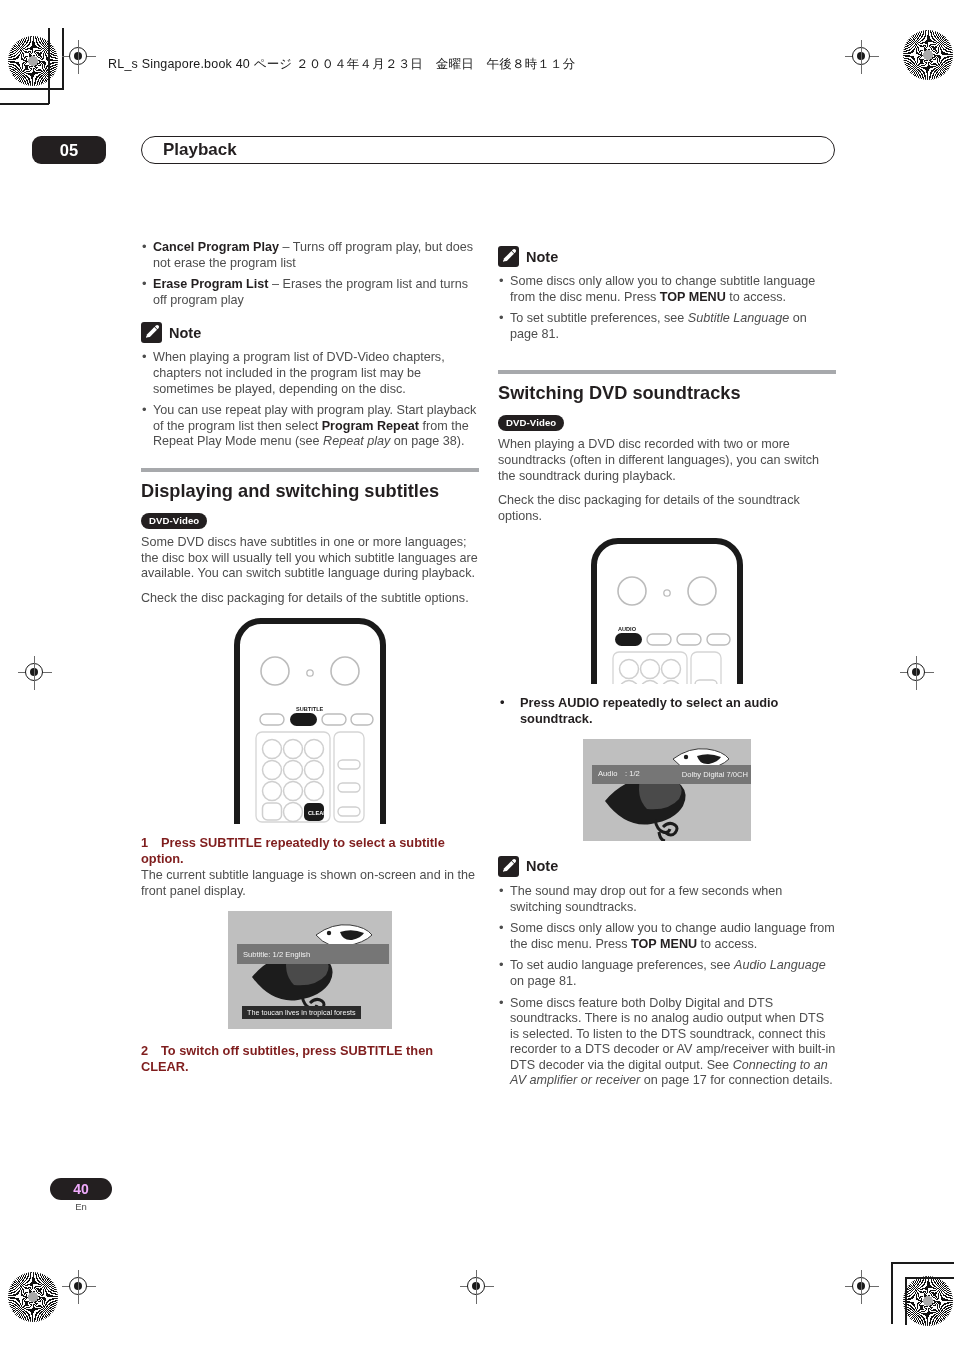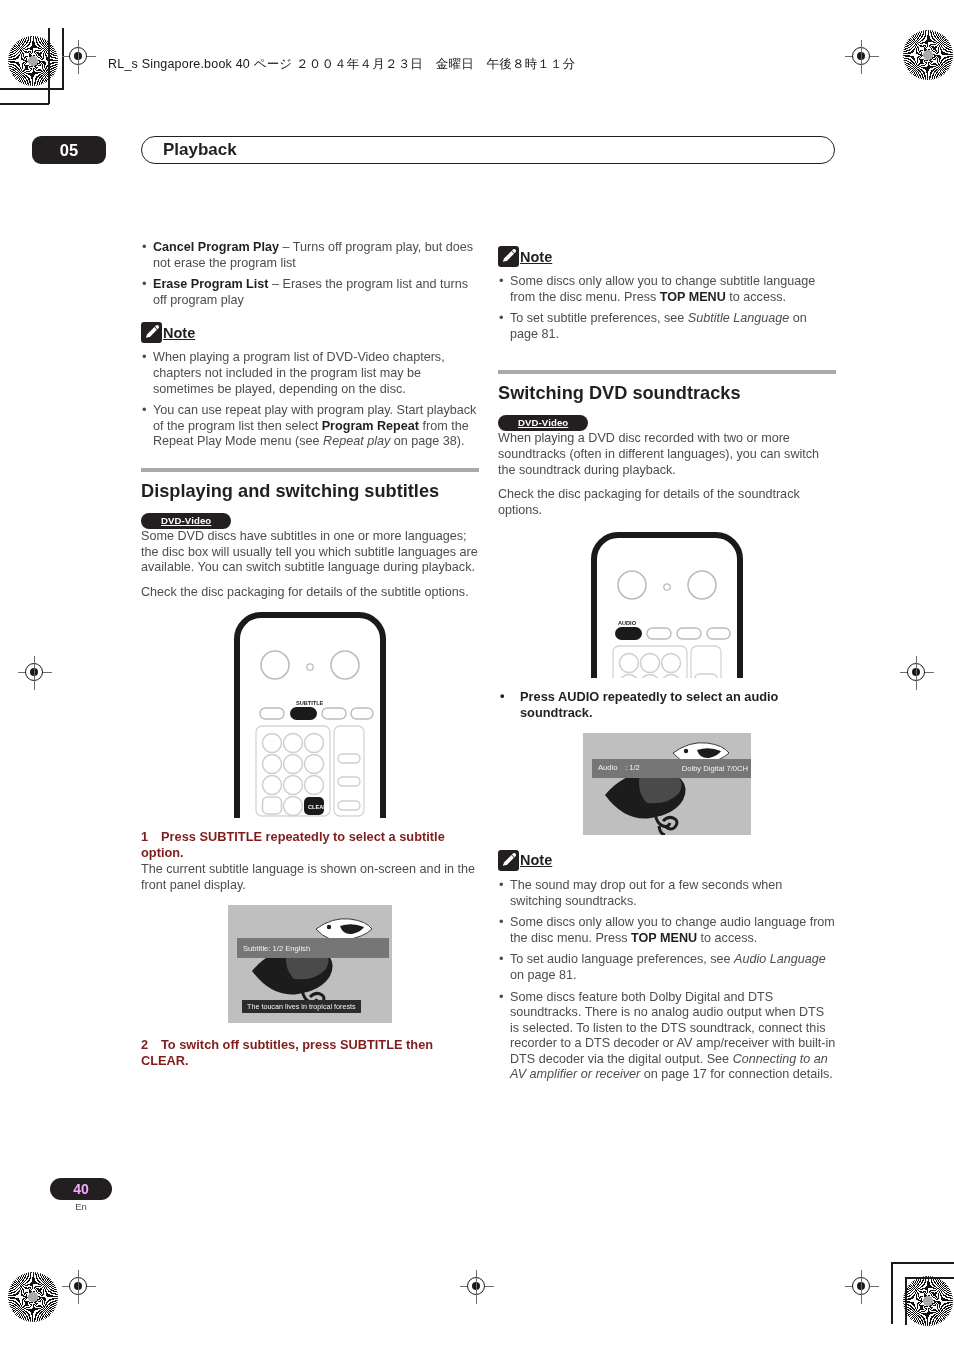--- a/index.html
+++ b/index.html
@@ -144,24 +144,23 @@
     color: #4d4d4d;
     font-size: 13px;
   }
   ul.bullets > li b { color: #231f20; font-weight: bold; }
   ul.bullets > li i { font-style: italic; }
 
   
   .note-head {
     display: flex;
     align-items: center;
-    gap: 1px;
+    gap: 7px;
     margin-top: 14px;
     margin-bottom: 7px;
-    text-decoration: underline;
   }
   .note-icon {
     width: 21px; height: 21px;
     background: #231f20;
     border-radius: 3px;
     position: relative;
     flex: 0 0 auto;
   }
   .note-icon svg { position: absolute; left: 2px; top: 2px; }
   .note-label {
@@ -184,25 +183,24 @@
     color: #231f20;
     line-height: 21px;
     margin-bottom: 8px;
   }
   .disc-badge {
     display: inline-block;
     background: #231f20;
     color: #ffffff;
     font-size: 9.6px;
     font-weight: bold;
-    padding: 2px 20px 3px;
+    padding: 2px 8px 3px;
     border-radius: 8px;
     letter-spacing: 0.1px;
-    margin-bottom: 0;
-    text-decoration: underline;
+    margin-bottom: 6px;
   }
 
   
   .step {
     font-size: 12.8px;
     font-weight: bold;
     color: #7f1d1d;
     line-height: 15.8px;
     margin-top: 11px;
   }

